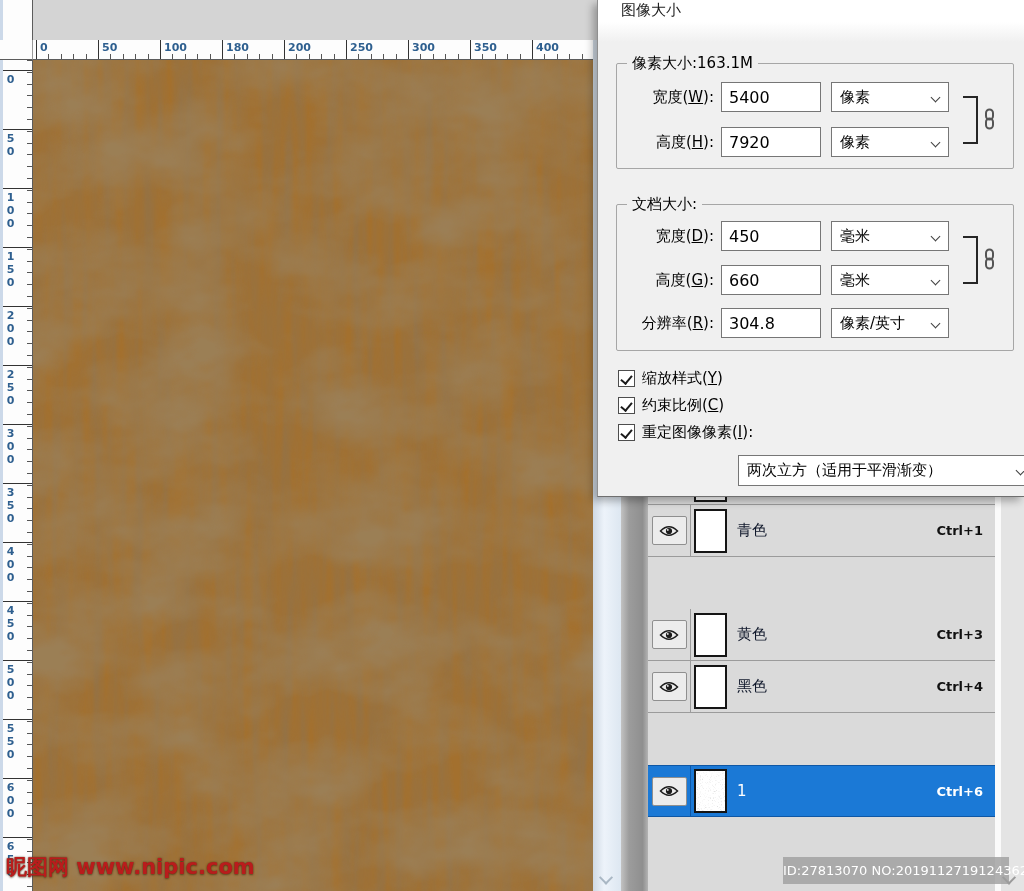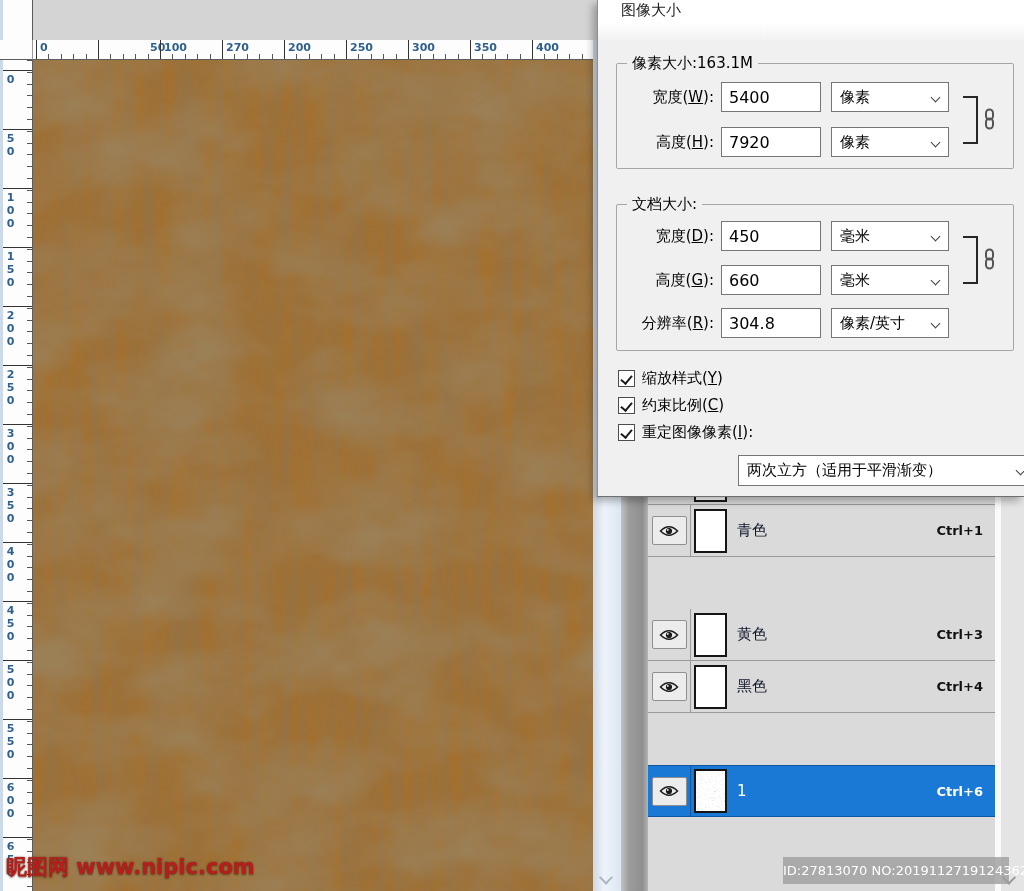--- a/index.html
+++ b/index.html
@@ -137,25 +137,25 @@
       <rect width="560" height="831" fill="#a3702e"></rect>
       <rect width="560" height="831" filter="url(#woodf)"></rect>
     </svg>
   </div>
 
   <div class="h-ruler">
       <div class="minor"></div>
       <div class="htick" style="left: 36px;"></div>
       <div class="hlab" style="left: 40px;">0</div>
       <div class="htick" style="left: 98px;"></div>
-      <div class="hlab" style="left: 102px; margin-left: 48px;">50</div>
+      <div class="hlab" style="left: 102px;">50</div>
       <div class="htick" style="left: 160px;"></div>
       <div class="hlab" style="left: 164px;">100</div>
       <div class="htick" style="left: 222px;"></div>
-      <div class="hlab" style="left: 226px;">270</div>
+      <div class="hlab" style="left: 226px;">180</div>
       <div class="htick" style="left: 284px;"></div>
       <div class="hlab" style="left: 288px;">200</div>
       <div class="htick" style="left: 346px;"></div>
       <div class="hlab" style="left: 350px;">250</div>
       <div class="htick" style="left: 408px;"></div>
       <div class="hlab" style="left: 412px;">300</div>
       <div class="htick" style="left: 470px;"></div>
       <div class="hlab" style="left: 474px;">350</div>
       <div class="htick" style="left: 532px;"></div>
       <div class="hlab" style="left: 536px;">400</div>

